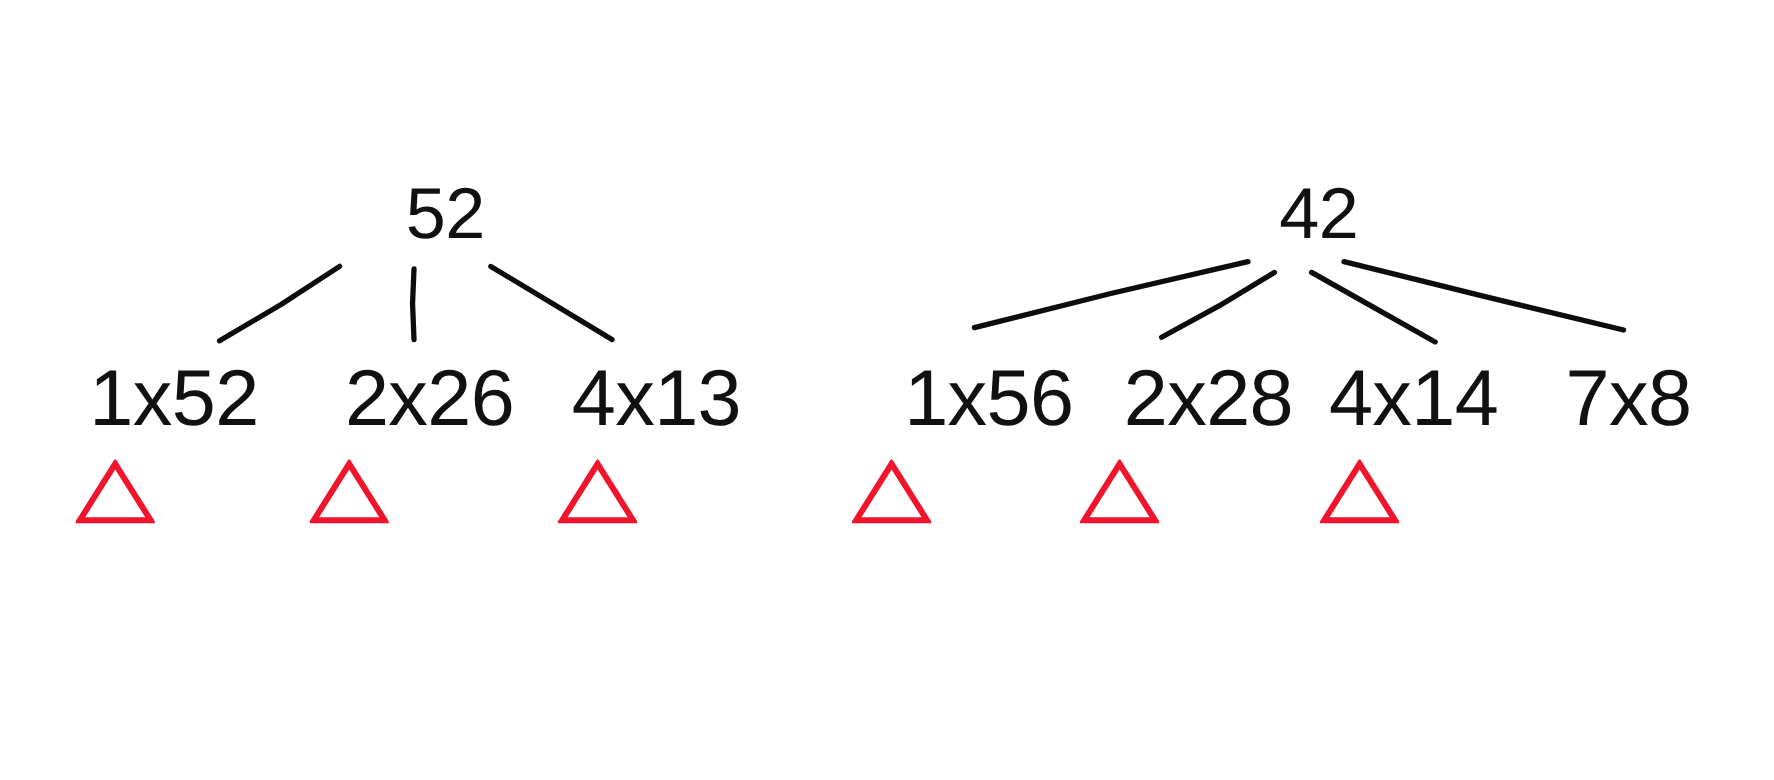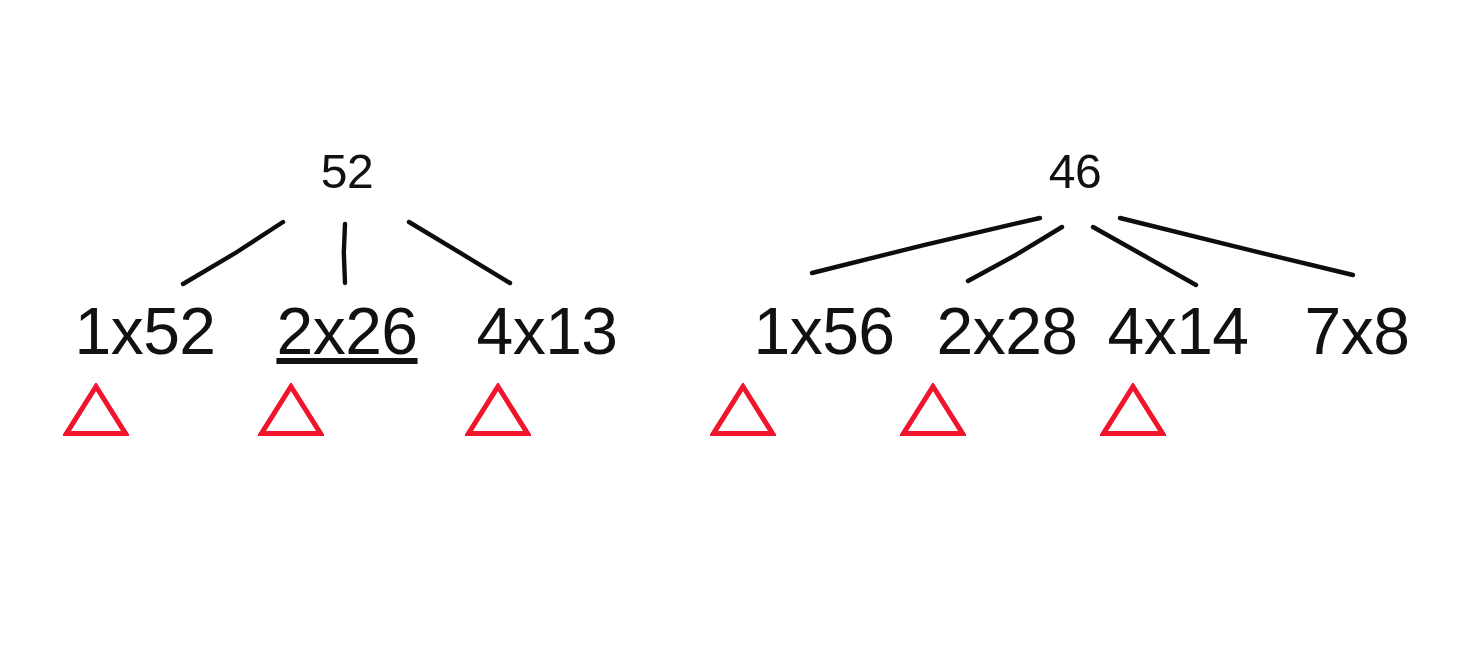--- a/index.html
+++ b/index.html
@@ -31,22 +31,23 @@
     color: #111111;
     font-family: "Liberation Sans", sans-serif;
     font-weight: 400;
     white-space: nowrap;
     line-height: 1;
     letter-spacing: -0.5px;
     transform: translateX(-50%);
     text-align: center;
   }
   .root-label {
-    font-size: 48px;
+    font-size: 60px;
     top: 148px;
+    margin-left: 24px;
   }
   .child-label {
     font-size: 66px;
     top: 298px;
   }
   .tri {
     position: absolute;
     transform: translateX(-50%);
   }
 </style>
@@ -63,23 +64,23 @@
         <polyline points="1040,218 924.8,244.78 812,273" fill="none" stroke="#0d0d0d" stroke-width="4.4" stroke-linecap="round" stroke-linejoin="round"></polyline>
         <polyline points="1062,227 1016.2,254.72 968,281" fill="none" stroke="#0d0d0d" stroke-width="4.4" stroke-linecap="round" stroke-linejoin="round"></polyline>
         <polyline points="1093,227 1143.3,255.28 1196,285" fill="none" stroke="#0d0d0d" stroke-width="4.4" stroke-linecap="round" stroke-linejoin="round"></polyline>
         <polyline points="1120,218 1237.7,247.22 1353,275" fill="none" stroke="#0d0d0d" stroke-width="4.4" stroke-linecap="round" stroke-linejoin="round"></polyline>
       </g>
   </svg>
 
   <div id="labels">
       <div class="node-label root-label" style="left: 347px; top: 148px;">52</div>
       <div class="node-label child-label" style="left: 145px;">1x52</div>
-      <div class="node-label child-label" style="left: 347px; text-decoration: underline;">2x26</div>
+      <div class="node-label child-label" style="left: 358px;">2x26</div>
       <div class="node-label child-label" style="left: 547px;">4x13</div>
-      <div class="node-label root-label" style="left: 1075px; top: 148px;">46</div>
+      <div class="node-label root-label" style="left: 1075px; top: 148px;">42</div>
       <div class="node-label child-label" style="left: 792px; margin-left: 32px;">1x56</div>
       <div class="node-label child-label" style="left: 987px; margin-left: 20px;">2x28</div>
       <div class="node-label child-label" style="left: 1178px; text-align: right;">4x14</div>
       <div class="node-label child-label" style="left: 1357px; text-align: center;">7x8</div>
     </div>
   <div id="markers">
       <div class="tri" style="left: 96px; top: 383px; width: 66px; height: 54px;"><svg width="66" height="54" viewBox="0 0 66 54">
           <polygon points="33.0,3.5 62.5,50.5 3.5,50.5" fill="none" stroke="#f0152c" stroke-width="5" stroke-linejoin="miter"></polygon>
         </svg></div>
       <div class="tri" style="left: 291px; top: 383px; width: 66px; height: 54px;"><svg width="66" height="54" viewBox="0 0 66 54">

